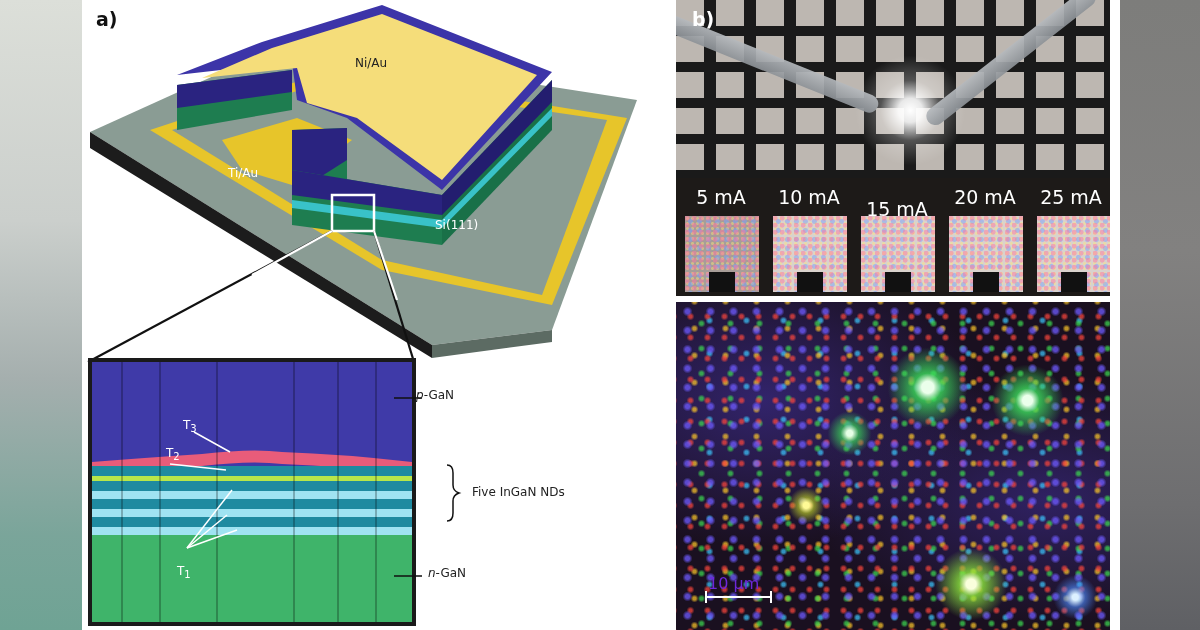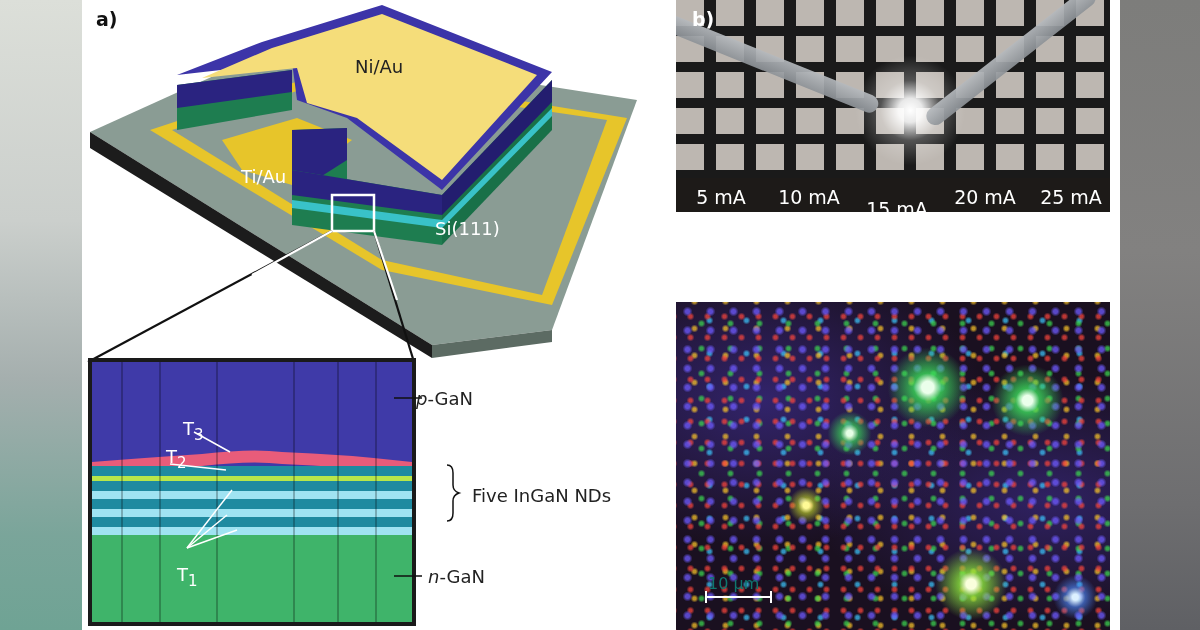--- a/index.html
+++ b/index.html
@@ -16,25 +16,25 @@
     position:absolute; right:0; top:0; width:80px; height:630px;
     background:linear-gradient(to bottom, #7d7d7b 0%, #828180 40%, #6e6e70 80%, #5f6064 100%);
   }
   .figure {
     position:absolute; left:82px; top:0; width:1038px; height:630px; background:#fff;
   }
   .panel-label {
     position:absolute; font-weight:bold; font-size:19px; color:#111;
   }
   .panel-label.light { color:#fff; }
-  .lbl { position:absolute; font-size:18px; color:#222; white-space:nowrap; }
+  .lbl { position:absolute; font-size:12px; color:#222; white-space:nowrap; }
   .lbl.white { color:#fff; }
   
   .photo-top {
-    position:absolute; left:676px; top:0; width:434px; height:212px;
+    position:absolute; left:676px; top:0; width:434px; height:296px;
     background:#22c55e; overflow:hidden;
   }
   .grid-area {
     position:absolute; left:0; top:0; width:434px; height:178px;
     background:
       radial-gradient(circle at 54% 62%, rgba(255,255,255,1) 0px, rgba(255,255,255,0.9) 12px, rgba(255,255,255,0.25) 30px, rgba(255,255,255,0) 55px),
       repeating-linear-gradient(to right, transparent 0 28px, #1a1a1a 28px 40px),
       repeating-linear-gradient(to bottom, transparent 0 26px, #1a1a1a 26px 36px),
       #bdb7b1;
   }
@@ -72,21 +72,21 @@
       radial-gradient(circle at 92% 90%, rgba(220,240,255,1) 0 3px, rgba(80,140,255,0.6) 10px, transparent 22px),
       radial-gradient(circle, rgba(110,90,255,0.75) 0 2px, transparent 5px) 0 0/23px 19px,
       radial-gradient(circle, rgba(255,70,60,0.7) 0 1.5px, transparent 4px) 6px 4px/17px 21px,
       radial-gradient(circle, rgba(60,220,80,0.7) 0 1.5px, transparent 4px) 11px 9px/29px 25px,
       radial-gradient(circle, rgba(255,200,40,0.7) 0 1.5px, transparent 4px) 3px 13px/31px 27px,
       radial-gradient(circle, rgba(60,200,255,0.7) 0 1.5px, transparent 4px) 15px 2px/37px 33px,
       radial-gradient(ellipse at 20% 30%, rgba(80,60,200,0.45), transparent 45%),
       radial-gradient(ellipse at 85% 60%, rgba(80,60,200,0.4), transparent 45%),
       #1a1020;
   }
-  .scalebar-label { position:absolute; left:708px; top:574px; color:#0f766e; font-size:16px; }
+  .scalebar-label { position:absolute; left:708px; top:574px; color:#6d28d9; font-size:16px; }
   .scalebar { position:absolute; left:705px; top:596px; width:67px; height:2px; background:#fff; }
   .scalebar::before, .scalebar::after { content:""; position:absolute; top:-5px; width:2px; height:12px; background:#fff; }
   .scalebar::before { left:0; } .scalebar::after { right:0; }
 </style>
 </head>
 <body>
 
 <div class="side-left"></div>
 <div class="side-right"></div>
 
@@ -152,21 +152,21 @@
     <line x1="105" y1="548" x2="150" y2="490"></line>
     <line x1="105" y1="548" x2="145" y2="515"></line>
     <line x1="105" y1="548" x2="155" y2="530"></line>
   </g>
   <line x1="312" y1="398" x2="340" y2="398" stroke="#111" stroke-width="1.5"></line>
   <line x1="312" y1="576" x2="340" y2="576" stroke="#111" stroke-width="1.5"></line>
   <path d="M365,465 q6,0 6,8 v12 q0,6 6,8 q-6,2 -6,8 v12 q0,8 -6,8" fill="none" stroke="#111" stroke-width="1.5"></path>
 </svg>
 
 <div class="lbl" style="left:355px;top:56px;">Ni/Au</div>
-<div class="lbl white" style="left:228px;top:166px;margin-left:13px;">Ti/Au</div>
+<div class="lbl white" style="left:228px;top:166px;">Ti/Au</div>
 <div class="lbl white" style="left:435px;top:218px;">Si(111)</div>
 
 <div class="lbl" style="left:416px;top:388px;"><i>p</i><span>-GaN</span></div>
 <div class="lbl" style="left:472px;top:485px;">Five InGaN NDs</div>
 <div class="lbl" style="left:428px;top:566px;"><i>n</i><span>-GaN</span></div>
 
 <div class="lbl white" style="left:183px;top:418px;"><span>T</span><sub>3</sub></div>
 <div class="lbl white" style="left:166px;top:446px;"><span>T</span><sub>2</sub></div>
 <div class="lbl white" style="left:177px;top:552px;margin-top:12px;"><span>T</span><sub>1</sub></div>
 

